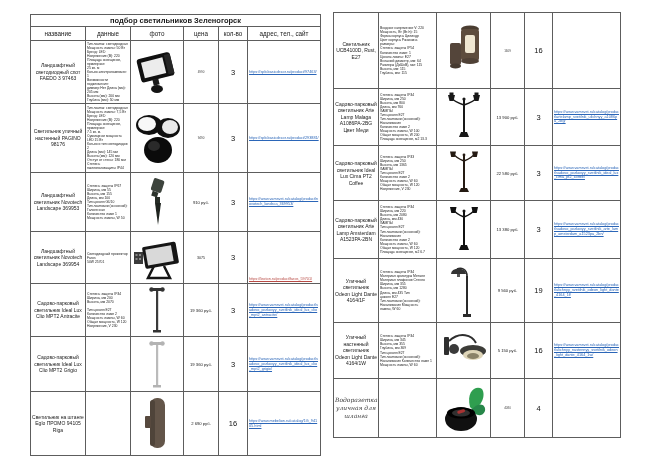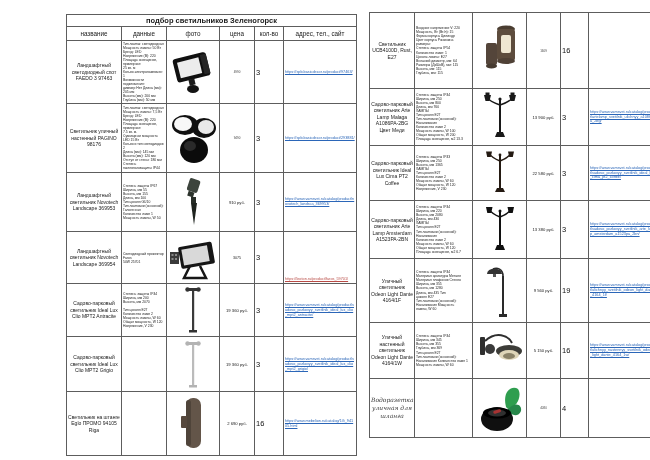--- a/index.html
+++ b/index.html
@@ -1,32 +1,32 @@
 <!DOCTYPE html>
 <html><head>
 <meta charset="utf-8">
 <style>
   html,body{margin:0;padding:0}
   body{width:650px;height:460px;background:#ffffff;position:relative;overflow:hidden;
        font-family:"Liberation Sans",sans-serif;color:#1a1a1a;}
-  table.tbl{position:absolute;border-collapse:collapse;table-layout:fixed;background:#fff;margin-left:36px;}
+  table.tbl{position:absolute;border-collapse:collapse;table-layout:fixed;background:#fff;}
   table.tbl td{border:1px solid #5d5d5d;padding:1px;overflow:hidden;vertical-align:middle;}
   #left-table{left:30px;top:14px;width:290px;}
   #right-table{left:333px;top:12px;width:287px;}
   .title-cell{font-size:7.5px;font-weight:bold;text-align:center;}
   tr.hdr td{font-size:6.3px;text-align:center;}
   td.c-name{font-size:5px;text-align:center;line-height:1.3;}
   td.c-name.script-name{font-family:"DejaVu Serif",serif;font-style:italic;font-size:6px;color:#3a3a3a;}
   td.c-specs{font-size:3.4px;line-height:1.18;vertical-align:top;white-space:pre-line;color:#222;
              padding:2px 1px 1px 2px;}
   td.c-photo{text-align:center;vertical-align:middle;}
   td.c-price{font-size:4.2px;text-align:center;color:#222;}
   td.c-price.price-tiny{font-size:3px;color:#444;}
   td.c-price.price-small{font-size:3.6px;}
-  td.c-qty{font-size:7.5px;color:#111;}
+  td.c-qty{font-size:7.5px;text-align:center;color:#111;}
   td.c-link{vertical-align:top;padding:2px 2px;}
   td.c-link.bottom{vertical-align:bottom;}
   td.c-link a{font-size:3.8px;line-height:1.3;color:#2b66b8;text-decoration:underline;
               word-break:break-all;display:block;cursor:pointer;}
   td.c-link a.red{color:#b84b45;}
   svg{display:block;margin:0 auto;}
 </style>
 </head>
 <body>
 

